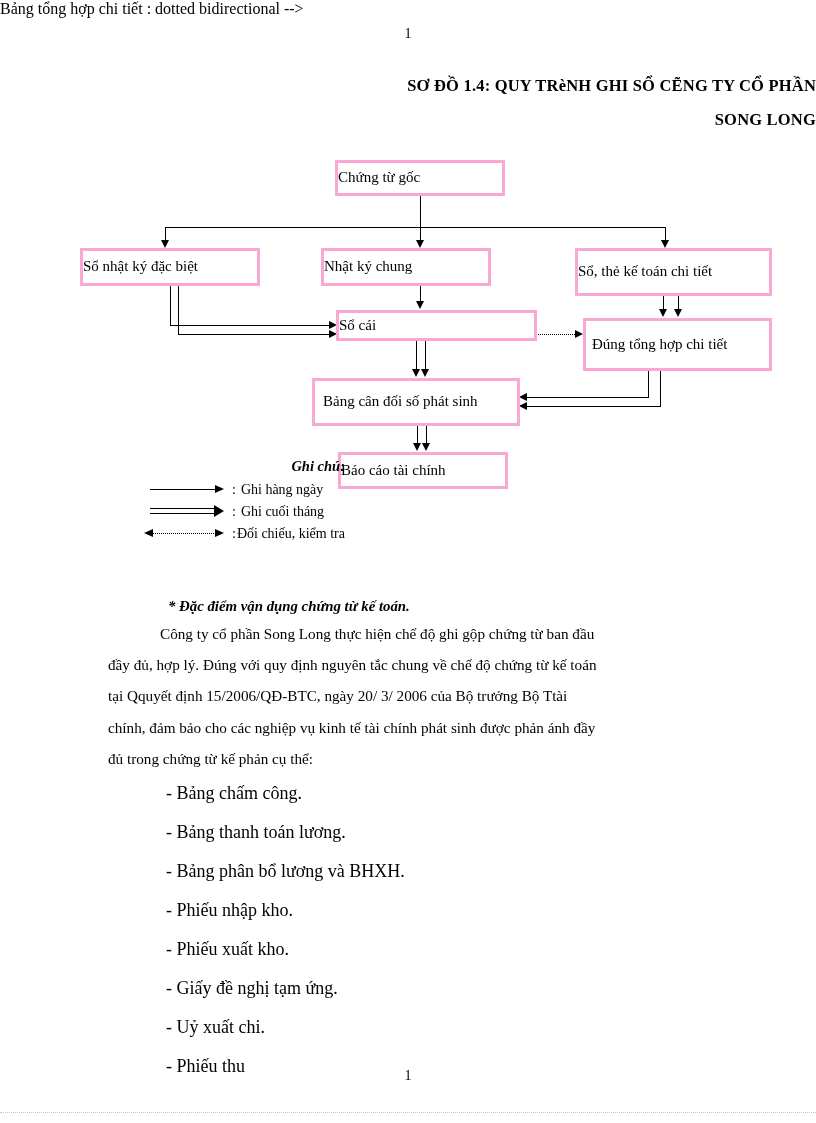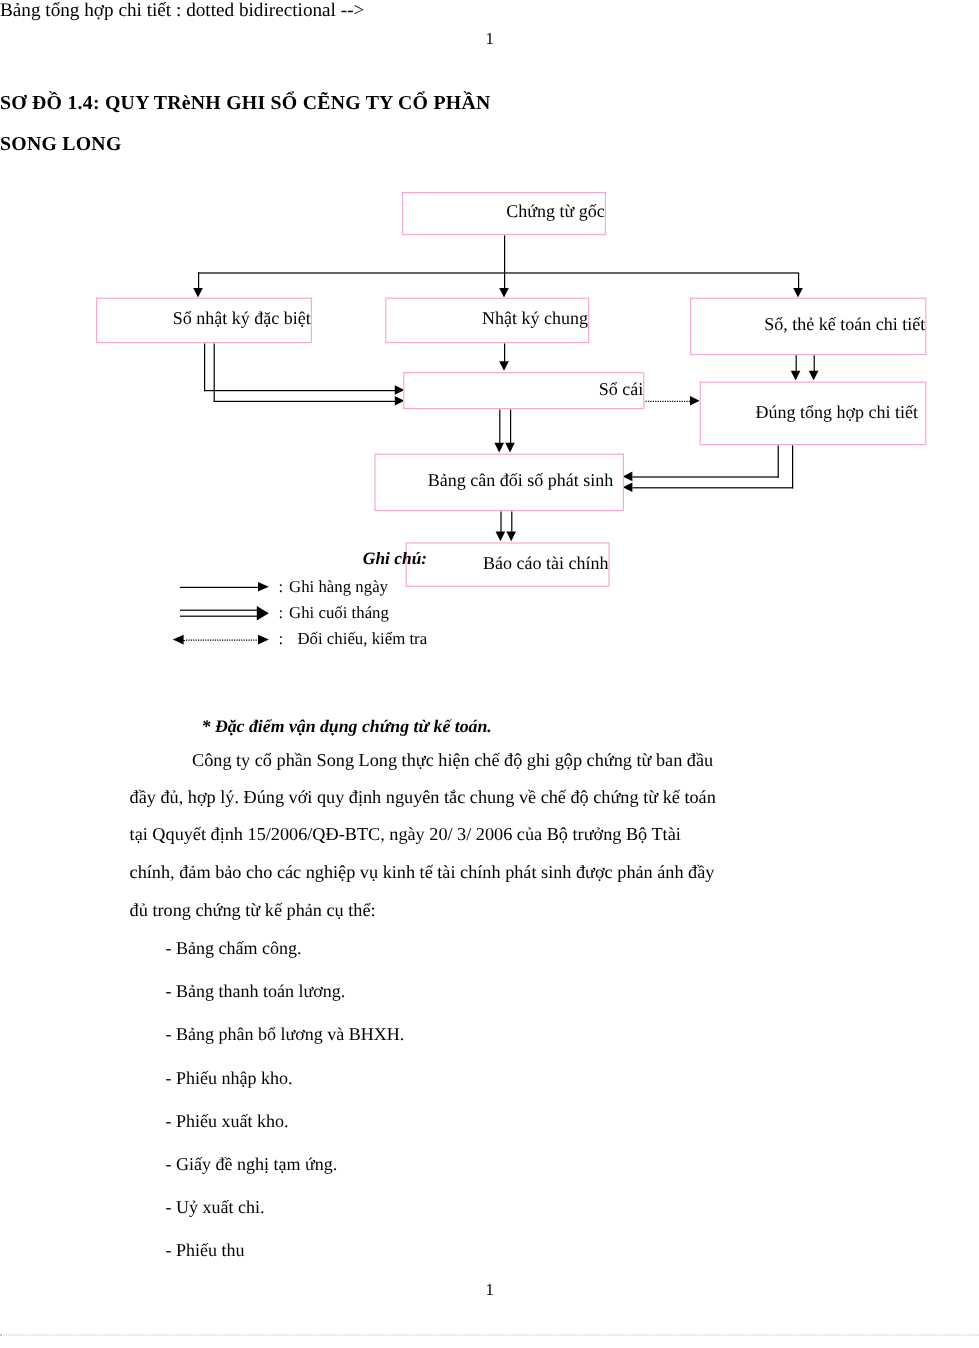--- a/index.html
+++ b/index.html
@@ -38,44 +38,44 @@
     top: 1112px;
     width: 816px;
     border-top: 1px dotted #c9c9bb;
   }
 
   
   .doc-title {
     position: absolute;
     left: 0;
     width: 816px;
-    text-align: left;
+    text-align: right;
     font-weight: bold;
     font-size: 16.5px;
     letter-spacing: 0.2px;
     font-family: "Liberation Serif", serif;
   }
   #title-line1 { top: 76px; }
   #title-line2 { top: 110px; }
 
   
   #flowchart {
     position: absolute;
     left: 0;
     top: 0;
     width: 816px;
     height: 580px;
   }
   .node {
     position: absolute;
-    border: 1px solid #f9a8d4;
+    border: 3px solid #f9a8d4;
     box-sizing: border-box;
     display: flex;
     align-items: center;
-    justify-content: flex-end;
+    justify-content: flex-start;
     text-align: center;
     font-size: 15px;
     line-height: 1.18;
     background: #ffffff;
     font-family: "Liberation Serif", serif;
     z-index: 3;
   }
   #node-chungtugoc   { left: 335px; top: 160px; width: 170px; height: 36px; }
   #node-sonhatky     { left:  80px; top: 248px; width: 180px; height: 38px; }
   #node-nhatkychung  { left: 321px; top: 248px; width: 170px; height: 38px; }
@@ -192,23 +192,23 @@
   }
   .para-line {
     text-align: justify;
     line-height: 1;
     margin-bottom: 16px;
     white-space: nowrap;
   }
   .para-line.first { text-indent: 0; }
   #para-wrap { margin-bottom: 18px; }
   .bullet-item {
-    margin-left: 30px;
+    margin-left: 58px;
     margin-bottom: 21px;
-    font-size: 15px;
+    font-size: 18px;
     line-height: 1;
   }
 </style>
 </head>
 <body>
 
 <div id="page">
 
   <div class="page-num" id="header-page-num">1</div>
 
@@ -326,21 +326,21 @@
       <span class="legend-label" style="margin-left:5px;">Ghi cuối tháng</span>
     </div>
 
     <div class="legend-row">
       <span class="legend-sym">
         <span class="sdot"></span>
           <span class="head-r"></span>
           <span class="head-l"></span>
       </span>
       <span class="legend-label">:</span>
-      <span class="legend-label" style="margin-left:12px;">Đối chiếu, kiểm tra</span>
+      <span class="legend-label" style="margin-left:1px;">Đối chiếu, kiểm tra</span>
     </div>
   </div>
 
   <div id="body-text">
     <div id="subheading">* Đặc điểm vận dụng chứng từ kế toán.</div>
 
     <div id="para-wrap">
       <div class="para-line first" style="text-indent:52px;">Công ty cổ phần Song Long  thực hiện  chế độ ghi gộp chứng từ ban đầu</div>
       <div class="para-line">đầy đủ, hợp lý. Đúng với quy định nguyên tắc chung về chế độ chứng từ kế toán</div>
       <div class="para-line">tại  Qquyết định  15/2006/QĐ-BTC,  ngày 20/  3/ 2006  của Bộ trưởng Bộ Ttài</div>

